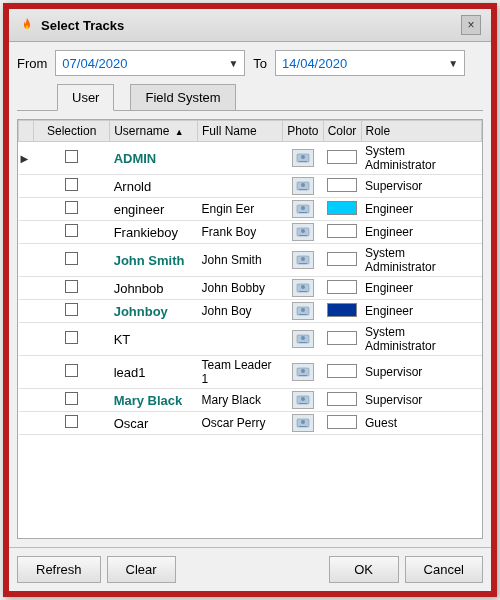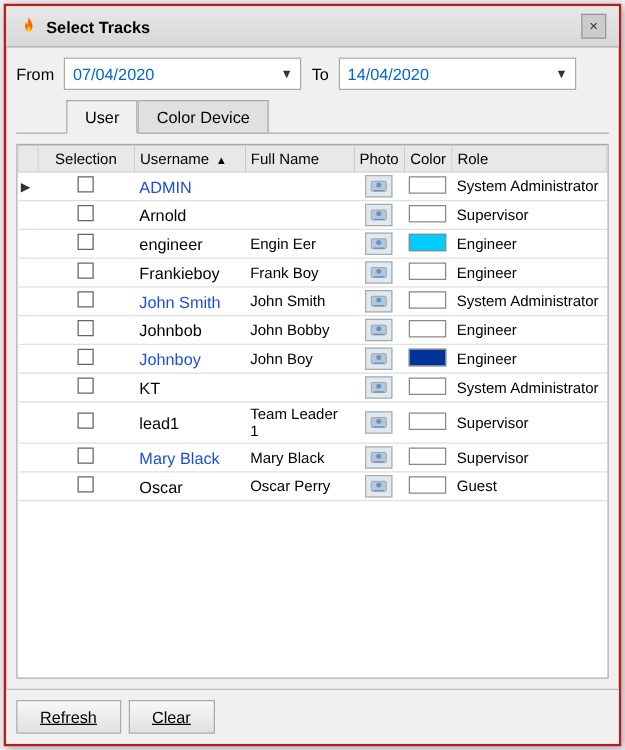--- a/index.html
+++ b/index.html
@@ -1,59 +1,59 @@
 <!DOCTYPE html>
 <html><head>
   <meta charset="utf-8">
   <style>
     * { box-sizing: border-box; margin: 0; padding: 0; font-family: 'Segoe UI', Tahoma, Geneva, Verdana, sans-serif; font-size: 13px; }
     body { width: 500px; height: 600px; background: #f0f0f0; display: flex; align-items: center; justify-content: center; }
-    .dialog { width: 494px; height: 594px; background: #f0f0f0; border: 2px solid #b91c1c; display: flex; flex-direction: column; box-shadow: 2px 2px 8px rgba(0,0,0,0.3); }
+    .dialog { width: 494px; height: 594px; background: #f0f0f0; border: 6px solid #b91c1c; display: flex; flex-direction: column; box-shadow: 2px 2px 8px rgba(0,0,0,0.3); }
     .title-bar { background: linear-gradient(to bottom, #e8e8e8, #d8d8d8); padding: 6px 10px; display: flex; align-items: center; justify-content: space-between; border-bottom: 1px solid #aaa; }
     .title-bar-left { display: flex; align-items: center; gap: 6px; }
     .title-icon { width: 16px; height: 16px; display: flex; align-items: center; justify-content: center; }
     .title-text { font-size: 13px; font-weight: bold; color: #000; }
     .close-btn { width: 20px; height: 20px; background: #ccc; border: 1px solid #999; cursor: pointer; display: flex; align-items: center; justify-content: center; font-size: 12px; color: #333; }
     .dialog-body { padding: 8px; flex: 1; display: flex; flex-direction: column; gap: 8px; }
     .date-row { display: flex; align-items: center; gap: 8px; }
     .date-label { font-size: 13px; color: #000; }
     .date-combo { border: 1px solid #aaa; background: white; padding: 3px 6px; display: flex; align-items: center; justify-content: space-between; height: 26px; }
     .date-combo-from { width: 190px; text-align: right; }
     .date-combo-to { width: 190px; }
     .date-value { color: #0066cc; font-size: 13px; }
     .combo-arrow { font-size: 10px; color: #333; }
-    .tabs { display: flex; gap: 0; border-bottom: 1px solid #aaa; padding-left: 40px; }
+    .tabs { display: flex; gap: 16px; border-bottom: 1px solid #aaa; padding-left: 40px; }
     .tab { padding: 5px 14px; border: 1px solid #aaa; background: #e0e0e0; cursor: pointer; font-size: 13px; margin-bottom: -1px; }
     .tab.active { background: #f0f0f0; border-bottom-color: #f0f0f0; z-index: 1; }
     .table-container { flex: 1; border: 1px solid #aaa; overflow-y: auto; background: white; }
     table { width: 100%; border-collapse: collapse; }
     thead tr { background: #e8e8e8; }
     thead th { border: 1px solid #ccc; padding: 3px 4px; text-align: left; font-weight: normal; font-size: 12px; position: sticky; top: 0; background: #e8e8e8; white-space: nowrap; }
     thead th.col-selection { width: 80px; text-align: center; }
     thead th.col-username { width: 90px; }
     thead th.col-fullname { width: 90px; }
     thead th.col-photo { width: 36px; text-align: center; }
     thead th.col-color { width: 36px; text-align: center; margin-left: 37px; }
     thead th.col-role { width: 130px; }
     tbody tr { border-bottom: 1px solid #e0e0e0; }
     tbody td { padding: 2px 4px; font-size: 12px; vertical-align: middle; }
     .col-arrow { width: 16px; padding: 0 2px; }
     .row-arrow { color: #333; font-size: 10px; }
     .checkbox-cell { text-align: center; }
     .cb { width: 13px; height: 13px; border: 1px solid #666; background: white; display: inline-block; cursor: pointer; }
-    .username { color: #1d4ed8; }
+    .username { color: #0f766e; font-weight: bold; }
     .photo-cell { text-align: center; }
     .photo-box { width: 22px; height: 18px; border: 1px solid #aaa; background: #e0e8f0; display: inline-flex; align-items: center; justify-content: center; font-size: 8px; color: #555; }
     .color-cell { text-align: center; }
     .color-box { width: 30px; height: 14px; border: 1px solid #888; display: inline-block; }
     .sort-arrow { font-size: 9px; margin-left: 2px; }
     .bottom-bar { display: flex; align-items: center; justify-content: space-between; padding: 8px; border-top: 1px solid #bbb; background: #f0f0f0; }
     .bottom-left { display: flex; gap: 6px; }
     .bottom-right { display: flex; gap: 6px; }
-    .btn { padding: 5px 18px; border: 1px solid #aaa; background: linear-gradient(to bottom, #f8f8f8, #e0e0e0); cursor: pointer; font-size: 13px; min-width: 60px; text-align: center; text-decoration: underline; }
+    .btn { padding: 5px 18px; border: 1px solid #aaa; background: linear-gradient(to bottom, #f8f8f8, #e0e0e0); cursor: pointer; font-size: 13px; min-width: 60px; text-align: center; }
     .btn-ok { min-width: 70px; }
     .btn-cancel { min-width: 70px; }
   </style>
 </head>
 <body>
 
 <div class="dialog">
   <div class="title-bar">
     <div class="title-bar-left">
       <div class="title-icon">
@@ -76,21 +76,21 @@
       </div>
       <span class="date-label">To</span>
       <div class="date-combo date-combo-to">
         <span class="date-value">14/04/2020</span>
         <span class="combo-arrow">▼</span>
       </div>
     </div>
 
     <div class="tabs">
       <div class="tab active">User</div>
-      <div class="tab">Color Device</div>
+      <div class="tab">Field System</div>
     </div>
 
     <div class="table-container">
       <table>
         <thead>
           <tr>
             <th class="col-arrow"></th>
             <th class="col-selection">Selection</th>
             <th class="col-username">Username <span class="sort-arrow">▲</span></th>
             <th class="col-fullname">Full Name</th>
@@ -268,14 +268,18 @@
           </tbody>
       </table>
     </div>
   </div>
 
   <div class="bottom-bar">
     <div class="bottom-left">
       <button class="btn">Refresh</button>
       <button class="btn">Clear</button>
     </div>
+    <div class="bottom-right">
+      <button class="btn btn-ok">OK</button>
+      <button class="btn btn-cancel">Cancel</button>
+    </div>
   </div>
 </div>
 
 </body></html>

